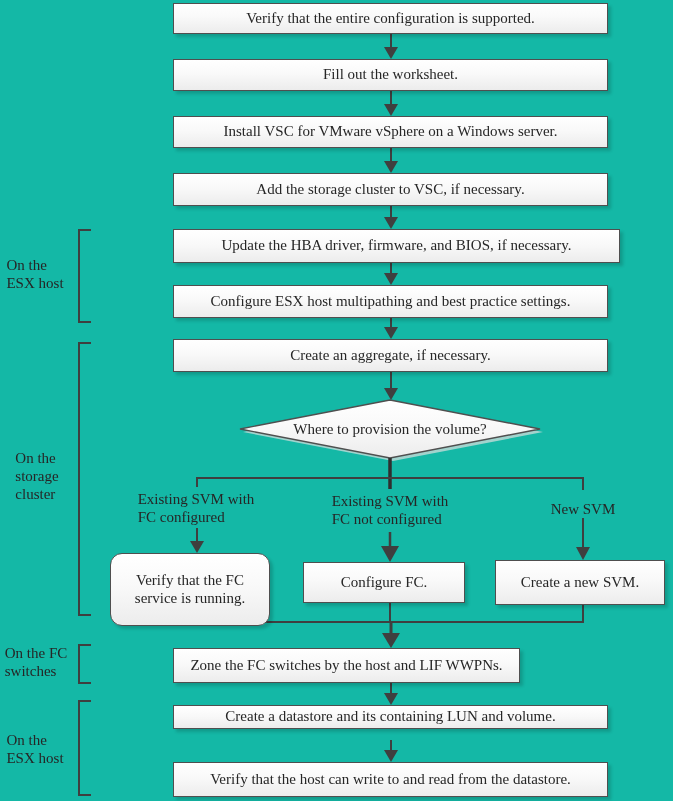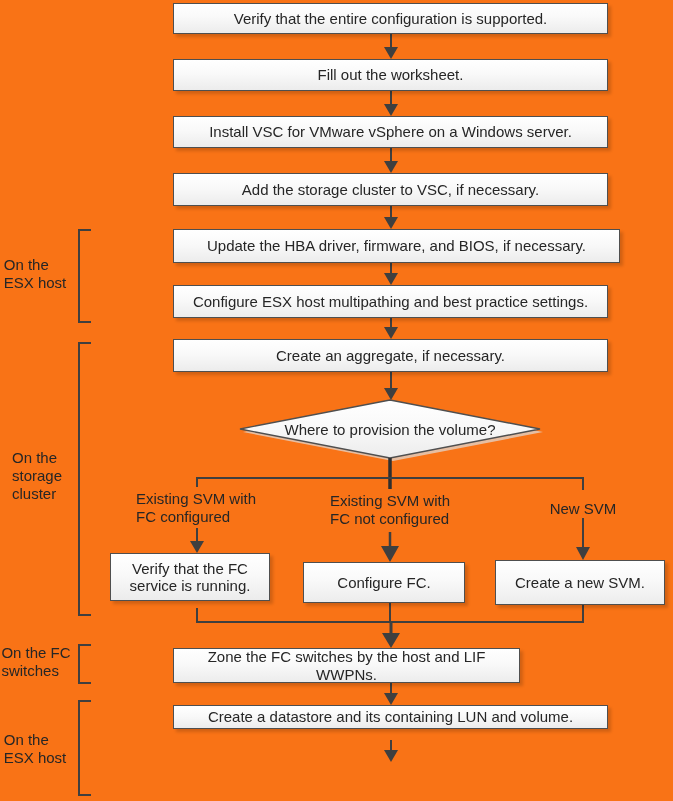--- a/index.html
+++ b/index.html
@@ -1,18 +1,18 @@
 <!DOCTYPE html>
 <html><head>
 <meta charset="utf-8">
 <style>
   html,body{margin:0;padding:0;background:#ffffff;}
   #canvas{
-    position:relative;width:673px;height:801px;background:#f97316;
-    font-family:Liberation Sans, sans-serif;color:#262626;
+    position:relative;width:673px;height:801px;background:#14b8a6;
+    font-family:Liberation Serif, serif;color:#262626;
     overflow:hidden;
   }
   #wires{position:absolute;left:0;top:0;pointer-events:none;}
   .box{
     position:absolute;box-sizing:border-box;
     border:1.5px solid #4f4f4f;
     background:linear-gradient(180deg,#ffffff 0%,#f9f9f9 45%,#ececec 100%);
     box-shadow:3px 3px 3px rgba(0,0,0,0.16);
     display:flex;align-items:center;justify-content:center;
     text-align:center;font-size:15px;line-height:1.15;padding:2px 8px;
@@ -105,26 +105,27 @@
   <div class="box" style="left:173px;top:339px;width:435px;height:33px;">Create an aggregate, if necessary.</div>
 
   <div class="dlabel">Where to provision the volume?</div>
 
   <div class="lbl" style="left:115px;top:488px;width:162px;height:40px;">Existing SVM with
 FC configured</div>
   <div class="lbl" style="left:309px;top:490px;width:162px;height:40px;">Existing SVM with
 FC not configured</div>
   <div class="lbl" style="left:523px;top:499px;width:120px;height:20px;">New SVM</div>
 
-  <div class="box" style="left:110px;top:553px;width:160px;height:48px;">Verify that the FC service is running.</div>
+  <div class="box" style="left:110px;top:553px;width:160px;height:73px;border-radius:12px;">Verify that the FC service is running.</div>
   <div class="box" style="left:303px;top:562px;width:162px;height:41px;">Configure FC.</div>
   <div class="box" style="left:495px;top:560px;width:170px;height:45px;">Create a new SVM.</div>
 
   <div class="box" style="left:173px;top:648px;width:347px;height:35px;">Zone the FC switches by the host and LIF WWPNs.</div>
   <div class="box" style="left:173px;top:705px;width:435px;height:24px;">Create a datastore and its containing LUN and volume.</div>
+  <div class="box" style="left:173px;top:762px;width:435px;height:35px;">Verify that the host can write to and read from the datastore.</div>
 
   <div class="lbl" style="left:0px;top:253px;width:70px;height:42px;">On the
 ESX host</div>
   <div class="lbl" style="left:2px;top:445px;width:70px;height:62px;">On the
 storage
 cluster</div>
   <div class="lbl" style="left:0px;top:642px;width:72px;height:40px;">On the FC
 switches</div>
   <div class="lbl" style="left:0px;top:728px;width:70px;height:42px;">On the
 ESX host</div>

